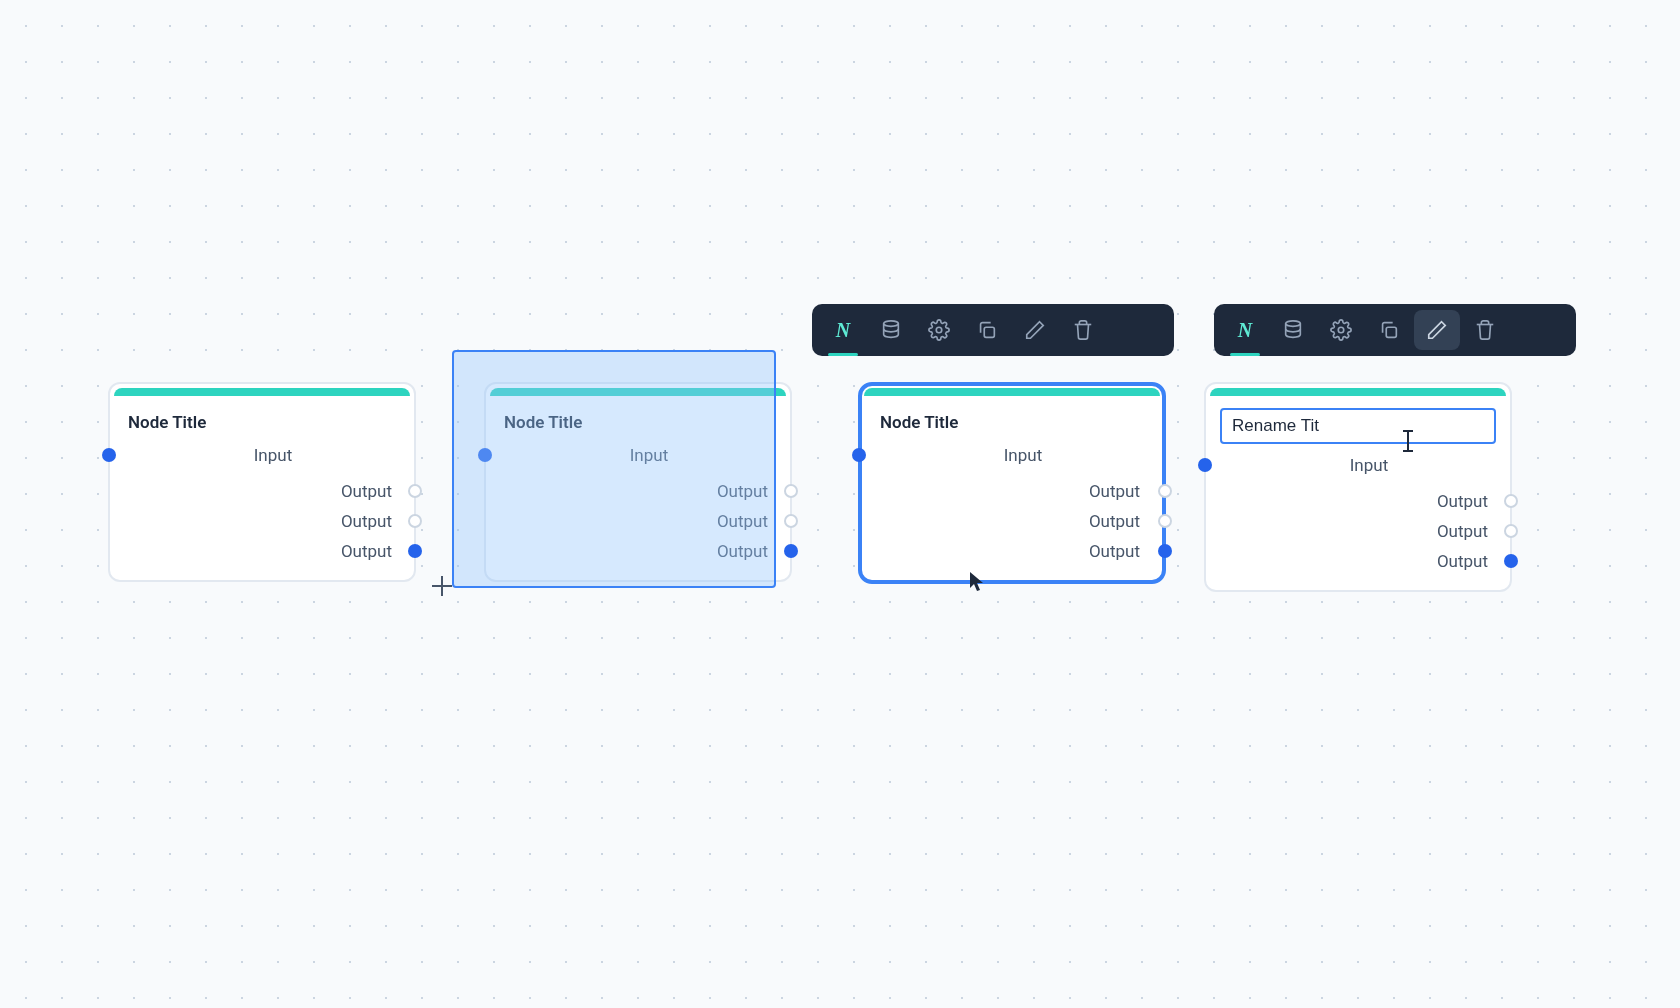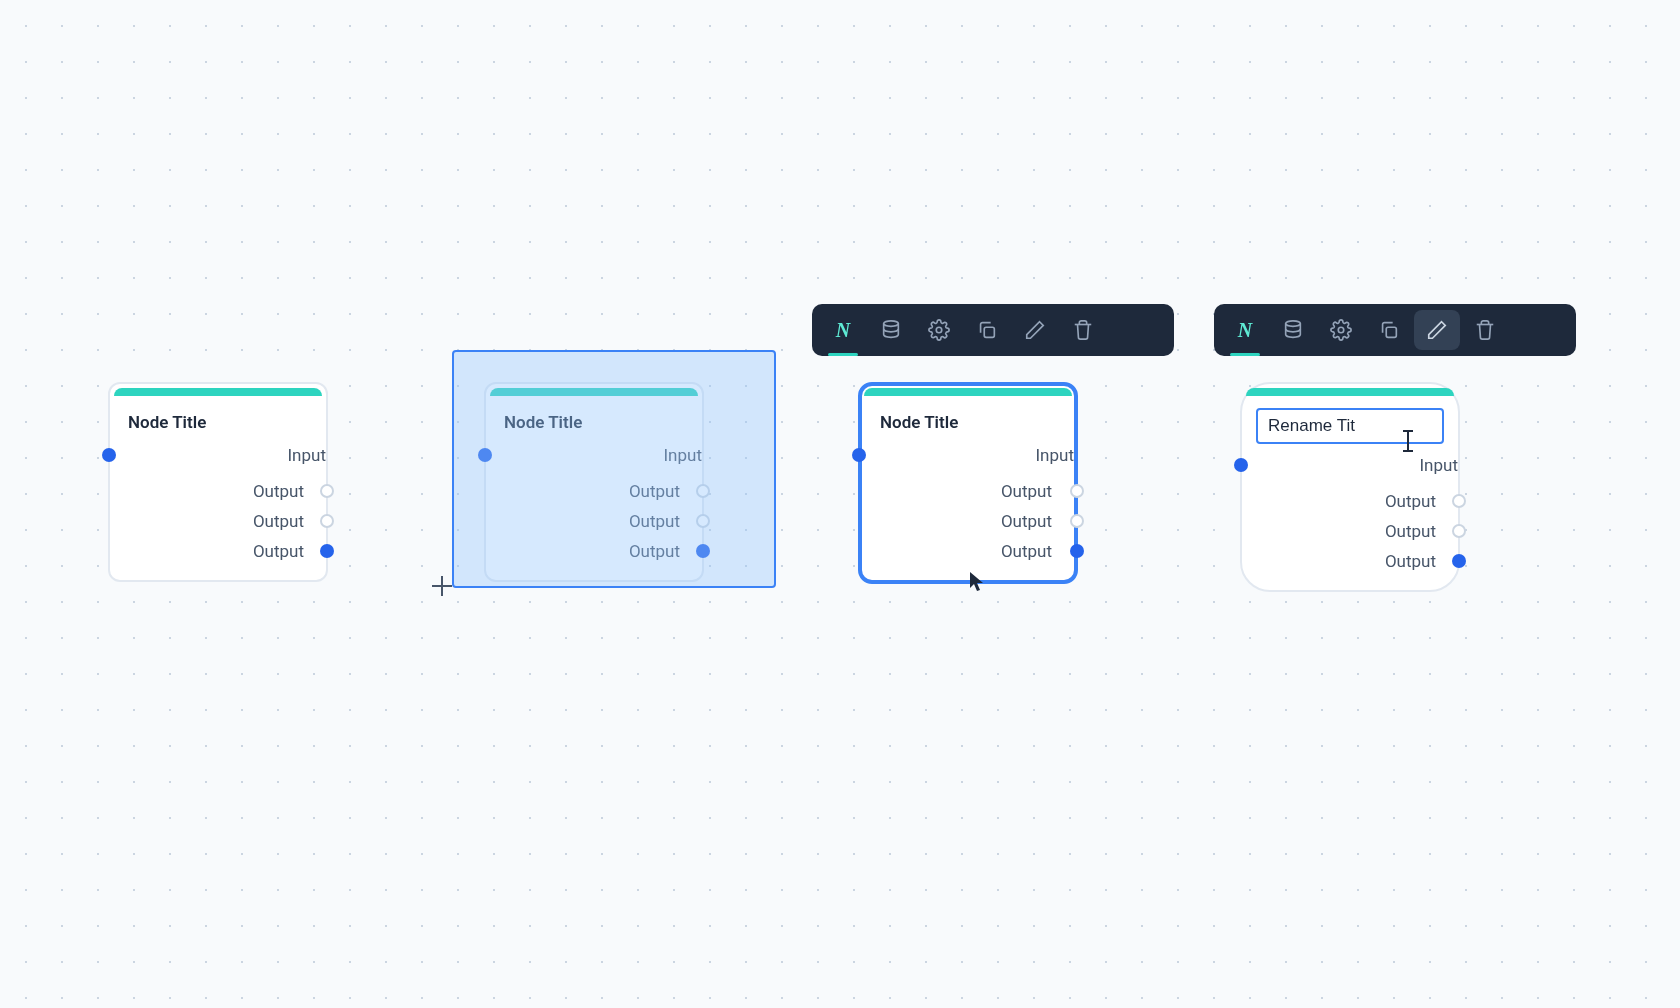--- a/index.html
+++ b/index.html
@@ -13,21 +13,21 @@
 }
 .canvas {
   position: absolute;
   inset: 0;
   background-image: radial-gradient(circle, #cbd5e1 1.5px, transparent 1.5px);
   background-size: 36px 36px;
   background-position: 8px 8px;
 }
 .node {
   position: absolute;
-  width: 220px;
+  width: 308px;
   background: #fff;
   border: 2px solid #e2e8f0;
   border-radius: 12px;
 }
 .node.selected {
   border: 4px solid #3b82f6;
   border-radius: 14px;
 }
 .node-stripe {
   height: 8px;
@@ -55,21 +55,21 @@
   outline: none;
 }
 .port-row {
   display: flex;
   align-items: center;
   font-size: 17px;
   color: #475569;
   height: 30px;
   position: relative;
 }
-.port-row.input { justify-content: flex-end; padding-left: 22px; }
+.port-row.input { justify-content: center; padding-left: 22px; }
 .port-row.output { justify-content: flex-end; padding-right: 22px; }
 .node-body-bottom { padding-bottom: 14px; padding-top: 6px; padding-left: 28px; }
 .port-dot {
   position: absolute;
   width: 14px;
   height: 14px;
   border-radius: 50%;
   background: #2563eb;
   top: 50%;
   transform: translateY(-50%);
@@ -321,21 +321,21 @@
     </div>
     <div class="tool-btn">
       <svg viewBox="0 0 24 24">
           <path d="M3 6h18"></path>
           <path d="M8 6V4a2 2 0 0 1 2-2h4a2 2 0 0 1 2 2v2"></path>
           <path d="M6 6l1 14a2 2 0 0 0 2 2h6a2 2 0 0 0 2-2l1-14"></path>
         </svg>
     </div>
   </div>
 
-  <div class="node" style="left:1240px; top:382px;border-radius:30px;">
+  <div class="node" style="left:1204px; top:382px;">
     <div class="node-stripe"></div>
     <input class="node-title-input" value="Rename Tit" style="">
     <div class="port-row input">
       <span class="port-dot left"></span>
       <span>Input</span>
     </div>
     <div class="node-body-bottom">
       <div class="port-row output">
         <span>Output</span>
         <span class="port-dot right hollow"></span>

